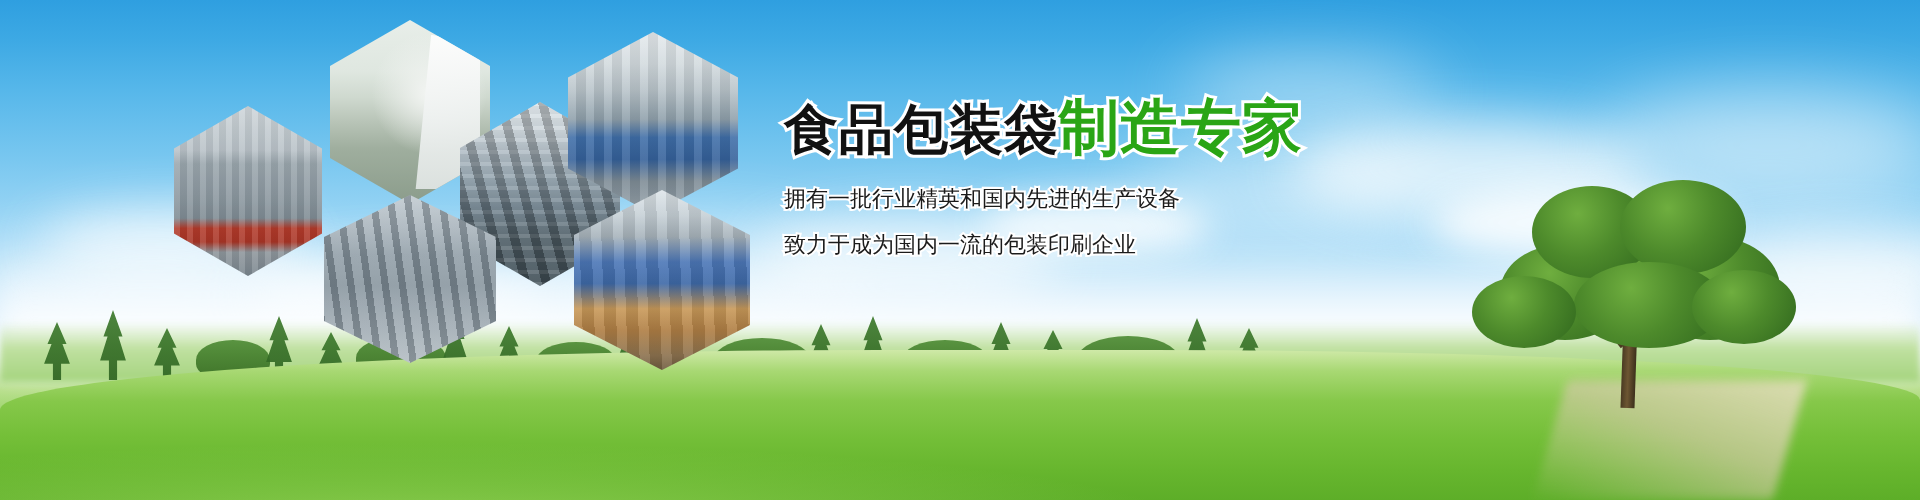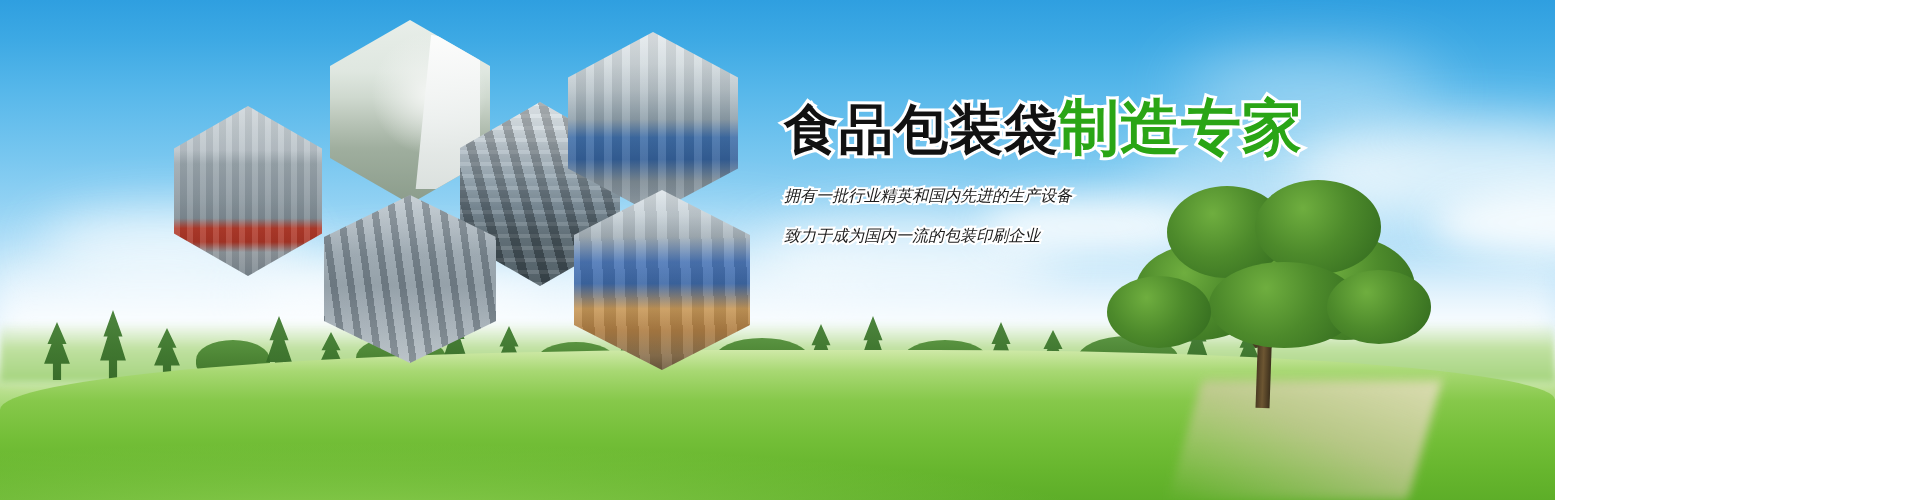--- a/index.html
+++ b/index.html
@@ -1,21 +1,21 @@
 <!DOCTYPE html>
 <html><head>
 <meta charset="utf-8">
 <style>
   html,body{margin:0;padding:0;}
   body{
     width:1920px;height:500px;overflow:hidden;
     font-family:"Liberation Sans","DejaVu Sans",sans-serif;
   }
   .banner{
-    position:relative;width:1555px;height:500px;overflow:hidden;
+    position:relative;width:1920px;height:500px;overflow:hidden;
     background:linear-gradient(180deg,
         #2f9fe0 0%,
         #3da9e4 8%,
         #56b7ea 18%,
         #74c5ef 30%,
         #95d3f4 42%,
         #b4e0f8 52%,
         #cfeafb 60%,
         #e2f2fd 66%,
         #eef7fd 70%,
@@ -130,25 +130,24 @@
     font-size:54px;font-weight:700;line-height:1;letter-spacing:1px;white-space:nowrap;
     margin:0 0 30px 0;
   }
   .headline span{
     -webkit-text-stroke:6px #ffffff;
     paint-order:stroke fill;
   }
   .h-black{color:#111111;}
   .h-green{color:#2aa515;font-size:60px;}
   .subline{
-    font-size:16px;line-height:1;color:#1b1b1b;white-space:nowrap;
+    font-size:22px;line-height:1;color:#1b1b1b;white-space:nowrap;
     margin:0 0 24px 0;font-weight:500;
     -webkit-text-stroke:4px #ffffff;
     paint-order:stroke fill;
-    font-style:italic;
   }
   .subline:last-child{margin-bottom:9px;}
 </style>
 </head>
 <body>
 
 <div class="banner">
 
   <div>
     <div class="cloud soft" style="left:40px;  top:210px; width:260px; height:70px;"></div>

